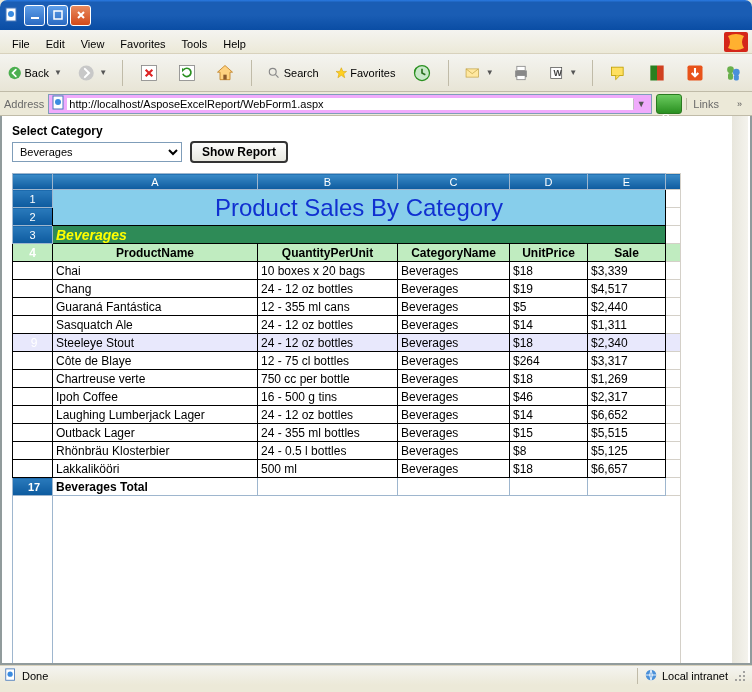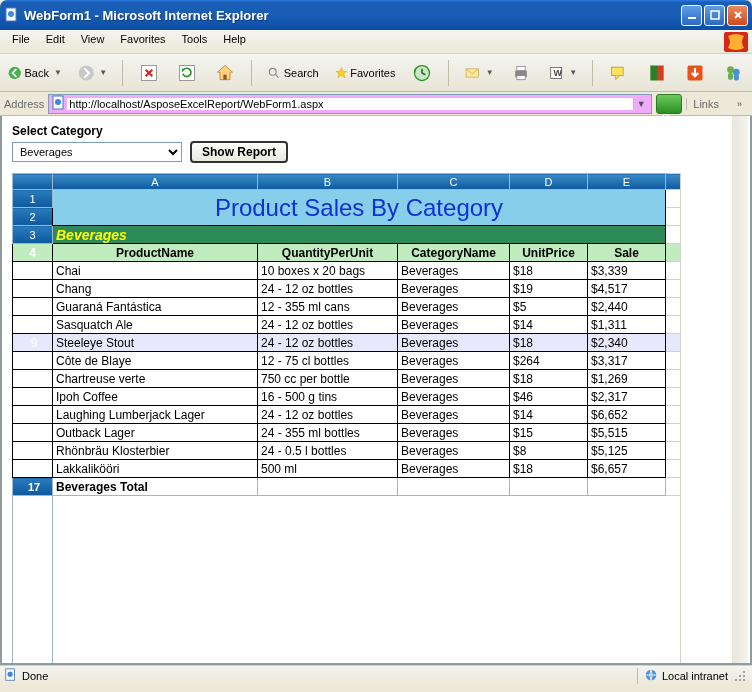--- a/index.html
+++ b/index.html
@@ -8,21 +8,21 @@
 
 .titlebar { height: 30px; background: linear-gradient(to bottom, #2a7ae2 0%, #1a5db4 8%, #1a5db4 50%, #0a4da4 100%); display: flex; align-items: center; padding: 0 4px; color: white; border-radius: 7px 7px 0 0; }
 .titlebar-icon { width: 16px; height: 16px; margin-right: 4px; display: inline-flex; align-items: center; justify-content: center; }
 .titlebar-text { font-weight: bold; font-size: 13px; flex: 1; text-shadow: 1px 1px 1px rgba(0,0,0,0.3); }
 .win-controls { display: flex; gap: 2px; }
 .win-btn { width: 21px; height: 21px; border-radius: 3px; border: 1px solid #fff; display: flex; align-items: center; justify-content: center; font-weight: bold; cursor: pointer; }
 .win-btn.min, .win-btn.max { background: linear-gradient(to bottom, #5e9ee8, #2a6ac2); color: white; }
 .win-btn.close { background: linear-gradient(to bottom, #e88a5e, #d24a1a); color: white; }
 
 
-.menubar { height: 24px; background: linear-gradient(to bottom, #f4f4f0, #ece9d8); display: flex; align-items: flex-start; padding: 0 4px; border-bottom: 1px solid #d8d2bd; position: relative; }
+.menubar { height: 24px; background: linear-gradient(to bottom, #f4f4f0, #ece9d8); display: flex; align-items: flex-end; padding: 0 4px; border-bottom: 1px solid #d8d2bd; position: relative; }
 .menubar span { padding: 3px 8px; cursor: pointer; }
 .menubar .ie-logo { position: absolute; right: 4px; top: 2px; width: 24px; height: 20px; }
 
 
 .toolbar { height: 38px; background: linear-gradient(to bottom, #f4f4f0, #e8e5d6); display: flex; align-items: center; padding: 0 4px; gap: 8px; border-bottom: 1px solid #c0bba8; }
 .toolbtn { height: 30px; min-width: 30px; display: inline-flex; align-items: center; justify-content: center; padding: 0 4px; border-radius: 3px; cursor: pointer; gap: 3px; }
 .tool-sep { width: 1px; height: 26px; background: #c0bba8; margin: 0 3px; }
 .toolbtn svg { width: 20px; height: 20px; }
 .toolbtn .arrow { font-size: 8px; color: #555; margin-left: 2px; }
 .toolbtn-label { font-size: 11px; }
@@ -70,21 +70,20 @@
 </head>
 <body>
 
 <div class="titlebar">
   <span class="titlebar-icon">
     <svg viewBox="0 0 16 16">
         <rect x="2" y="1" width="10" height="13" fill="#fff" stroke="#4a7abc"></rect>
         <circle cx="7" cy="7" r="3" fill="#3a8be0"></circle>
       </svg>
   </span>
-  <span class="titlebar-text">WebForm1 - Microsoft Internet Explorer</span>
   <div class="win-controls">
     <div class="win-btn min">
         <svg width="10" height="10">
           <rect x="1" y="7" width="8" height="2" fill="white"></rect>
         </svg>
       </div>
     <div class="win-btn max">
         <svg width="10" height="10">
           <rect x="1" y="1" width="8" height="8" fill="none" stroke="white" stroke-width="1.5"></rect>
         </svg>

